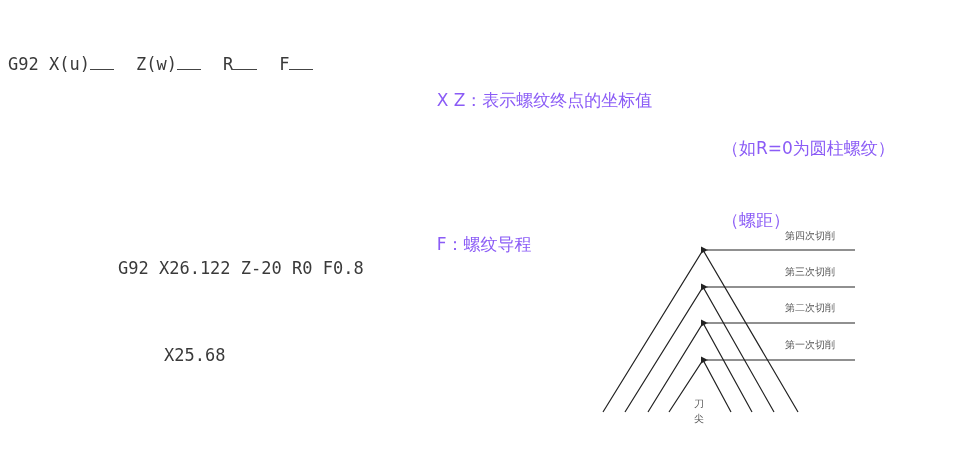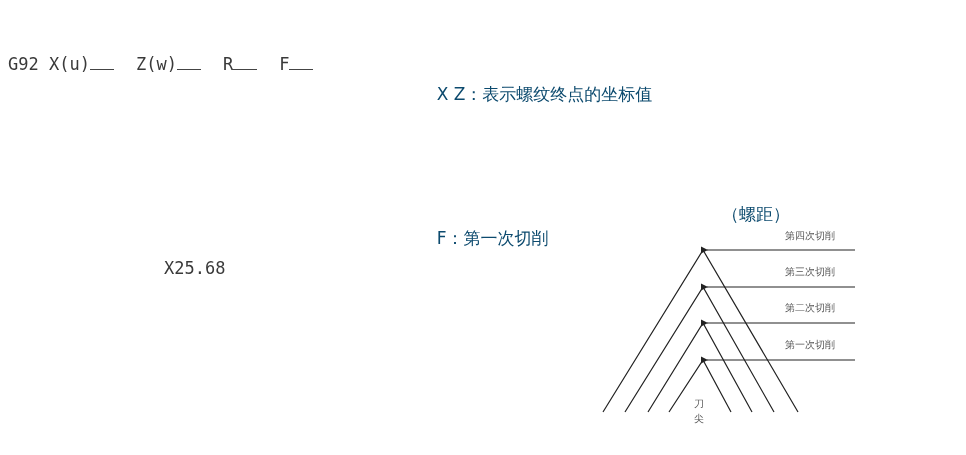--- a/index.html
+++ b/index.html
@@ -1,48 +1,50 @@
 <!DOCTYPE html>
 <html><head>
 <meta charset="utf-8">
 <style>
   html, body { margin:0; padding:0; background:#ffffff; }
   body { width:966px; height:455px; position:relative; overflow:hidden;
          font-family: "DejaVu Sans Mono", "Liberation Mono", monospace; color:#333333; }
   .abs { position:absolute; white-space:pre; }
   .syntax { left:8px; top:54px; font-size:17px; letter-spacing:0px; color:#3a3a3a;text-align:center; }
   .syntax .blank { display:inline-block; width:24px; border-bottom:1px solid #444; margin-right:22px; vertical-align:baseline; height:14px; }
-  .legend { left:415px; top:10px; font-size:17px; line-height:24px; color:#0c4a6e; font-family: "DejaVu Sans", "Liberation Sans", sans-serif; }
+  .legend { left:415px; top:16px; font-size:17px; line-height:24px; color:#8b5cf6; font-family: "DejaVu Sans", "Liberation Sans", sans-serif; }
   .legend .row { position:relative; height:24px; }
   .legend .note { position:absolute; left:307px; top:0; }
   .code { left:118px; top:196px; font-size:17px; line-height:29px; color:#3a3a3a; }
   .code .line { height:29px; }
   .code .indent { padding-left:46px; }
   svg.diagram { position:absolute; left:580px; top:210px; }
   .dlabel { font-family:"DejaVu Sans","Liberation Sans",sans-serif; font-size:10px; fill:#555555; }
 </style>
 </head>
 <body>
 
 <div class="abs syntax"><span>G92</span> <span>X(u)</span><span class="blank"></span><span>Z(w)</span><span class="blank"></span><span>R</span><span class="blank"></span><span>F</span><span class="blank"></span></div>
 
 <div class="abs legend">
   <div class="row">
     <span>X Z：表示螺纹终点的坐标值</span>
     <span class="note"></span>
   </div>
   <div class="row">
+    <span class="note">（如R=0为圆柱螺纹）</span>
   </div>
   <div class="row">
-    <span>F：第一次切削</span>
+    <span>F：螺纹导程</span>
     <span class="note">（螺距）</span>
   </div>
 </div>
 
 <div class="abs code">
+  <div class="line">G92 X26.122 Z-20 R0 F0.8</div>
   <div class="line indent">X25.68</div>
   
   
   
   
 </div>
 
 <svg class="diagram" width="300" height="240" viewBox="0 0 300 240">
   <defs>
     <marker id="arrowhead" markerWidth="6" markerHeight="6" refX="1" refY="3" orient="auto">

